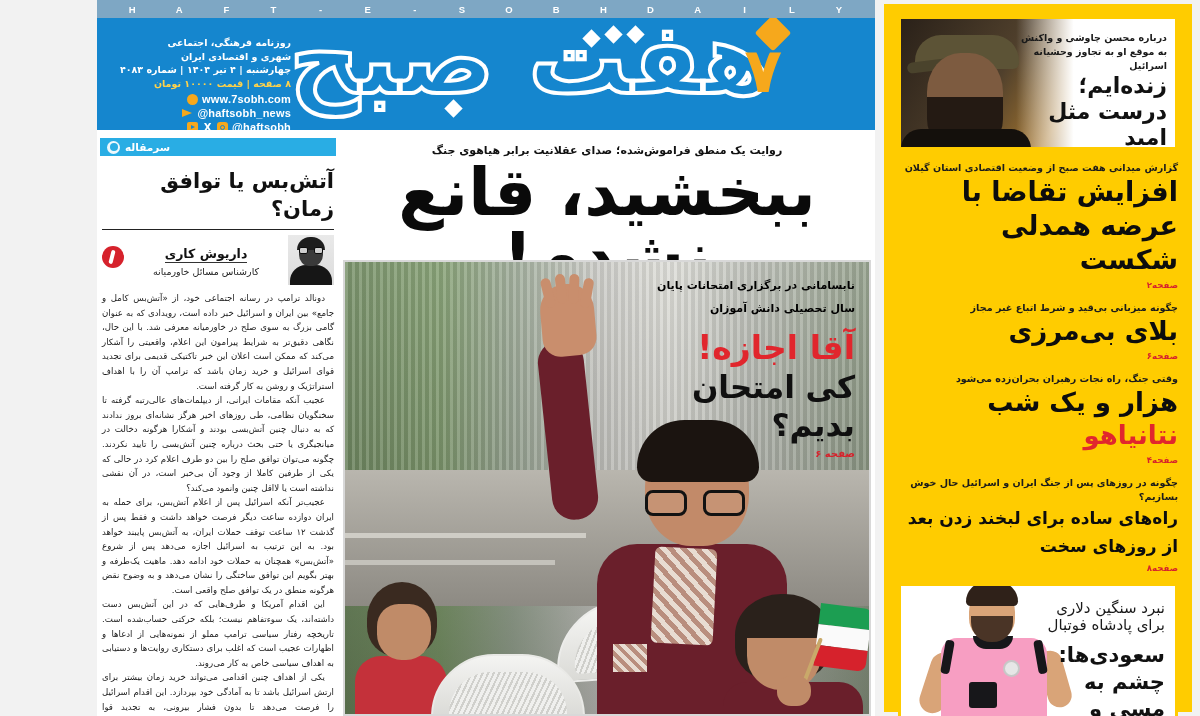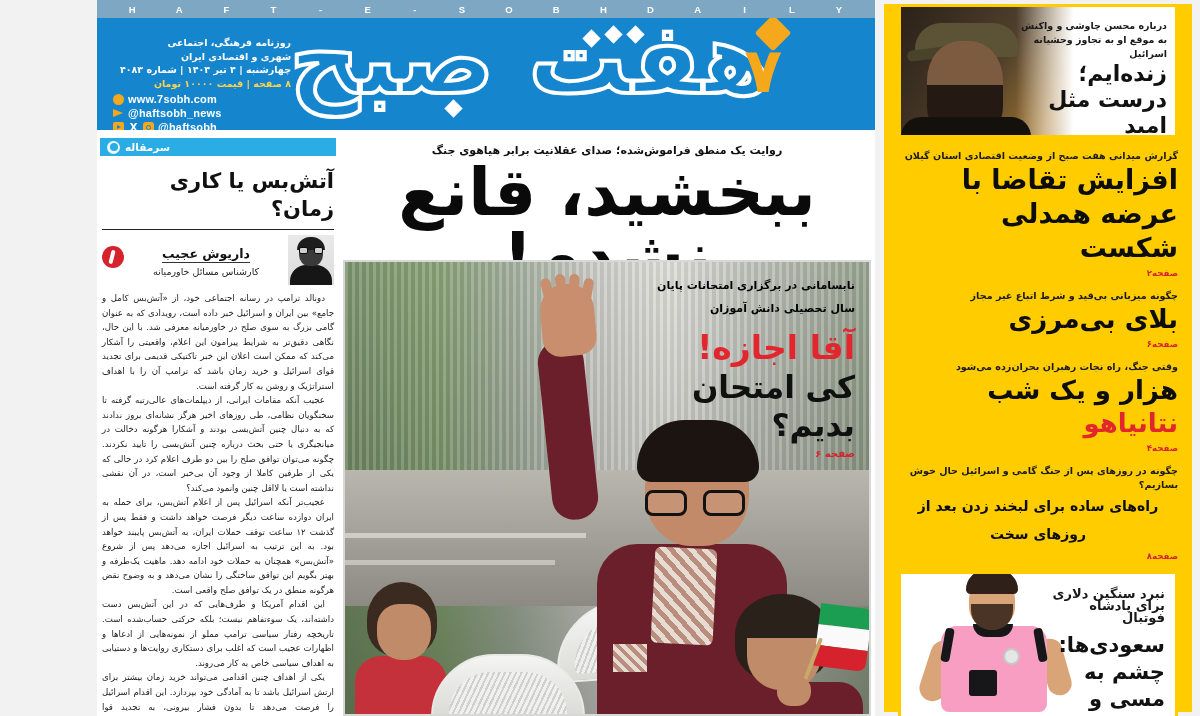--- a/index.html
+++ b/index.html
@@ -59,21 +59,21 @@
   .dot-w{position:absolute;width:13px;height:13px;background:#ffffff;transform:rotate(45deg);}
 
   
   .info-block{
     position:absolute;right:584px;top:18px;width:178px;
     color:#ffffff;direction:rtl;text-align:right;
   }
   .info-line{font-size:9.5px;line-height:13.5px;font-weight:bold;}
   .info-line.amber{color:#ffd24a;}
   .info-social{margin-top:3px;}
-  .soc-row{display:flex;align-items:center;justify-content:flex-start;gap:4px;
+  .soc-row{display:flex;align-items:center;justify-content:flex-end;gap:4px;
     direction:ltr;margin-bottom:2px;}
   .soc-row .txt{font-size:11px;font-weight:bold;color:#ffffff;
     font-family:"Liberation Sans",sans-serif;letter-spacing:.2px;}
   .sic{width:11px;height:11px;border-radius:2px;background:#f6a81c;
     display:inline-block;position:relative;flex:none;}
   .sic.tg{background:transparent;}
   .sic.tg:after{content:"";position:absolute;left:0;top:1px;
     border-left:10px solid #f6a81c;border-top:4.5px solid transparent;
     border-bottom:4.5px solid transparent;}
   .sic.globe{border-radius:50%;}
@@ -248,21 +248,21 @@
   .ph-cap .big-red{font-size:33px;line-height:40px;font-weight:bold;color:#e1262d;
     margin-top:8px;letter-spacing:-1px;}
   .ph-cap .big-dark{font-size:31px;line-height:38px;font-weight:bold;color:#101010;
     letter-spacing:-1px;}
   .ph-cap .pg{font-size:10px;font-weight:bold;color:#d6222c;margin-top:4px;}
 
   
   .sidebar{
     position:absolute;left:884px;top:4px;width:308px;height:708px;
     background:#ffcc00;direction:rtl;text-align:right;
-    padding:0 14px;box-sizing:border-box;
+    padding:12px 14px;box-sizing:border-box;
   }
   .sb-photo{
     width:100%;height:134px;position:relative;overflow:hidden;background:#1a1410;
     border:3px solid #ffcc00;box-sizing:border-box;
   }
   .sb-photo .fade{position:absolute;inset:0;
     background:linear-gradient(270deg,#ffffff 0%,#ffffff 37%,rgba(255,255,255,0) 58%),
                linear-gradient(120deg,#2a2119 0%,#50402c 38%,#a8782f 62%,#3a2c1e 100%);}
   .sb-photo .face{position:absolute;left:26px;top:34px;width:76px;height:88px;
     background:#7d5b40;border-radius:44% 44% 40% 40%;}
@@ -276,31 +276,31 @@
     background:#14100c;border-radius:20px 20px 0 0;}
   .sb-photo .txt{position:absolute;right:8px;top:12px;width:150px;text-align:right;}
   .sb-photo .txt .lead{font-size:9.5px;line-height:14px;font-weight:bold;color:#1a1a1a;}
   .sb-photo .txt .big{font-size:22px;line-height:26px;font-weight:bold;color:#111;letter-spacing:-.6px;}
 
   .sb-item{margin-top:11px;}
   .sb-lead{font-size:9.6px;line-height:14px;font-weight:bold;color:#1b1b1b;}
   .sb-title{font-weight:bold;color:#0d0d0d;letter-spacing:-.7px;}
   .sb-title.t1{font-size:27px;line-height:34px;}
   .sb-title.t2{font-size:26px;line-height:33px;}
-  .sb-title.t3{font-size:14px;line-height:28px;text-align:center;}
+  .sb-title.t3{font-size:17px;line-height:28px;}
   .sb-title .red{color:#e1262d;}
   .sb-pg{font-size:8.6px;font-weight:bold;color:#d6222c;margin-top:3px;}
 
   
   .messi{
     position:relative;margin-top:10px;width:100%;height:188px;
     background:#ffffff;border:3px solid #ffcc00;box-sizing:border-box;overflow:hidden;
   }
   .messi .txt{position:absolute;right:10px;top:14px;width:118px;text-align:right;}
-  .messi .lead{font-size:13px;line-height:12px;font-weight:bold;color:#1a1a1a;}
+  .messi .lead{font-size:15px;line-height:17px;font-weight:normal;color:#1a1a1a;}
   .messi .big{font-size:21px;line-height:27px;font-weight:bold;color:#111;margin-top:8px;letter-spacing:-.6px;}
   .m-fig{position:absolute;left:18px;top:-22px;width:150px;height:212px;}
   .m-head{position:absolute;left:50px;top:24px;width:46px;height:52px;
     background:#d9a478;border-radius:46% 46% 42% 42%;}
   .m-hair{position:absolute;left:47px;top:18px;width:52px;height:24px;
     background:#2f2119;border-radius:26px 26px 6px 6px;}
   .m-beard{position:absolute;left:52px;top:52px;width:42px;height:26px;
     background:#4a3426;border-radius:0 0 20px 20px;}
   .m-shirt{position:absolute;left:22px;top:74px;width:106px;height:86px;
     background:#f79ec2;border-radius:16px 16px 8px 8px;}
@@ -384,35 +384,35 @@
         </div>
       </div>
     </div>
 
     <div class="editorial">
       <div class="ed-bar">
         <span>سرمقاله</span>
         <span class="bubble"></span>
       </div>
 
-      <div class="ed-title">آتش‌بس یا کاری زمان؟</div>
+      <div class="ed-title">آتش‌بس یا توافق زمان؟</div>
       <div class="ed-rule"></div>
 
       <div class="ed-author-row">
         <div class="ed-portrait">
           <div class="body"></div>
           <div class="head"></div>
           <div class="hair"></div>
           <div class="glasses">
               <i></i>
               <i></i>
             </div>
         </div>
         <div class="ed-author-txt">
-          <div class="ed-author-name">داریوش عجیب</div>
+          <div class="ed-author-name">داریوش کاری</div>
           <div class="ed-author-role">کارشناس مسائل خاورمیانه</div>
         </div>
         <div class="ed-mark"></div>
       </div>
 
       <div class="ed-body">
         <p>دونالد ترامپ در رسانه اجتماعی خود، از «آتش‌بس کامل و جامع» بین ایران و اسرائیل خبر داده است، رویدادی که به عنوان گامی بزرگ به سوی صلح در خاورمیانه معرفی شد. با این حال، نگاهی دقیق‌تر به شرایط پیرامون این اعلام، واقعیتی را آشکار می‌کند که ممکن است اعلان این خبر تاکتیکی قدیمی برای تجدید قوای اسرائیل و خرید زمان باشد که ترامپ آن را با اهداف استراتژیک و روشن به کار گرفته است.</p>
         <p>عجیب آنکه مقامات ایرانی، از دیپلمات‌های عالی‌رتبه گرفته تا سخنگویان نظامی، طی روزهای اخیر هرگز نشانه‌ای بروز ندادند که به دنبال چنین آتش‌بسی بودند و آشکارا هرگونه دخالت در میانجیگری یا حتی بحث درباره چنین آتش‌بسی را تایید نکردند. چگونه می‌توان توافق صلح را بین دو طرف اعلام کرد در حالی که یکی از طرفین کاملا از وجود آن بی‌خبر است، در آن نقشی نداشته است یا لااقل چنین وانمود می‌کند؟</p>
         <p>عجیب‌تر آنکه اسرائیل پس از اعلام آتش‌بس، برای حمله به ایران دوازده ساعت دیگر فرصت خواهد داشت و فقط پس از گذشت ۱۲ ساعت توقف حملات ایران، به آتش‌بس پایبند خواهد بود. به این ترتیب به اسرائیل اجازه می‌دهد پس از شروع «آتش‌بس» همچنان به حملات خود ادامه دهد. ماهیت یک‌طرفه و بهتر بگویم این توافق ساختگی را نشان می‌دهد و به وضوح نقض هرگونه منطق در یک توافق صلح واقعی است.</p>
         <p>این اقدام آمریکا و طرف‌هایی که در این آتش‌بس دست داشته‌اند، یک سوءتفاهم نیست؛ بلکه حرکتی حساب‌شده است. تاریخچه رفتار سیاسی ترامپ مملو از نمونه‌هایی از ادعاها و اظهارات عجیب است که اغلب برای دستکاری روایت‌ها و دستیابی به اهداف سیاسی خاص به کار می‌روند.</p>
@@ -516,21 +516,21 @@
 
     <div class="sb-item">
       <div class="sb-lead">وقتی جنگ، راه نجات رهبران بحران‌زده می‌شود</div>
       <div class="sb-title t2">
         <span>هزار و یک شب </span><span class="red">نتانیاهو</span>
       </div>
       <div class="sb-pg">صفحه۴</div>
     </div>
 
     <div class="sb-item">
-      <div class="sb-lead">چگونه در روزهای پس از جنگ گامی و اسرائیل حال خوش بسازیم؟</div>
+      <div class="sb-lead">چگونه در روزهای پس از جنگ ایران و اسرائیل حال خوش بسازیم؟</div>
       <div class="sb-title t3">راه‌های ساده برای لبخند زدن بعد از روزهای سخت</div>
       <div class="sb-pg">صفحه۸</div>
     </div>
 
     <div class="messi">
       <div class="m-fig">
         <div class="m-armL"></div>
         <div class="m-armR"></div>
         <div class="m-shirt"></div>
         <div class="m-stripeL"></div>

